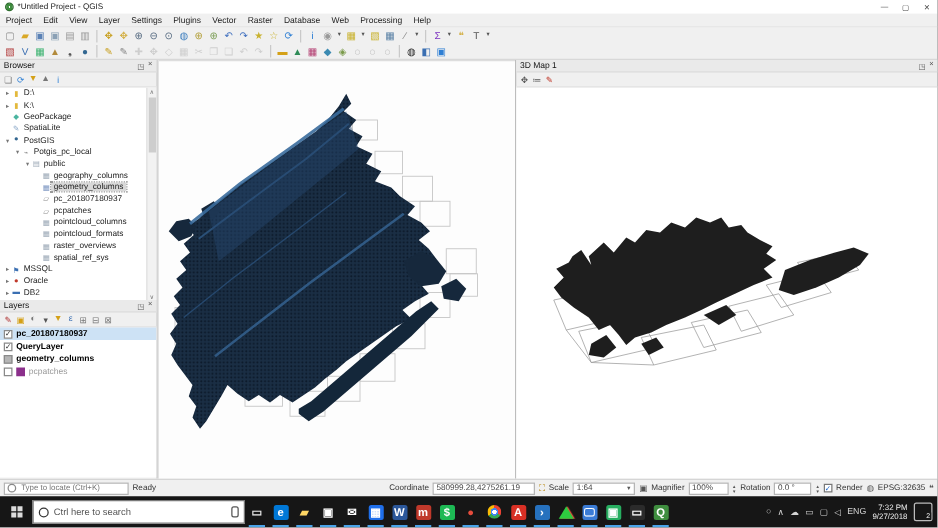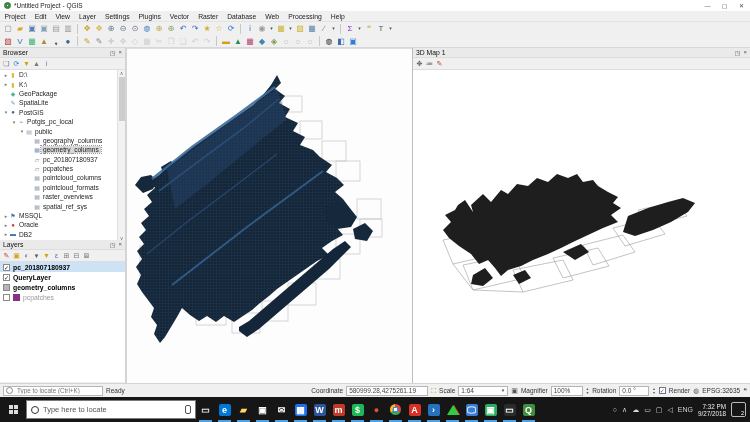--- a/index.html
+++ b/index.html
@@ -495,21 +495,21 @@
     <div id="start">
       <span class="wgrid">
           <i></i>
           <i></i>
           <i></i>
           <i></i>
         </span>
     </div>
     <div id="tsearch">
       <span class="circ"></span>
-      <span>Type here to locate</span>
+      <span>Ctrl here to search</span>
       <span class="mic"></span>
     </div>
     <div id="tapps" style="display: flex;">
         <div class="tapp">
           <span class="ag" style="color: rgb(232, 232, 232); background: transparent;">▭</span>
           <span class="under"></span>
         </div>
         <div class="tapp">
           <span class="ag" style="color: rgb(255, 255, 255); background: rgb(0, 120, 215);">e</span>
           <span class="under"></span>

